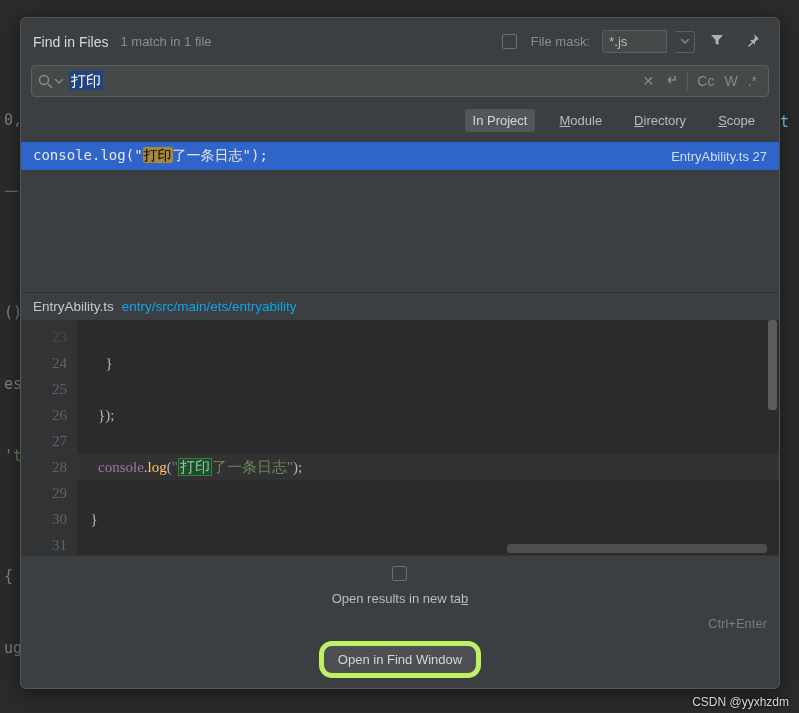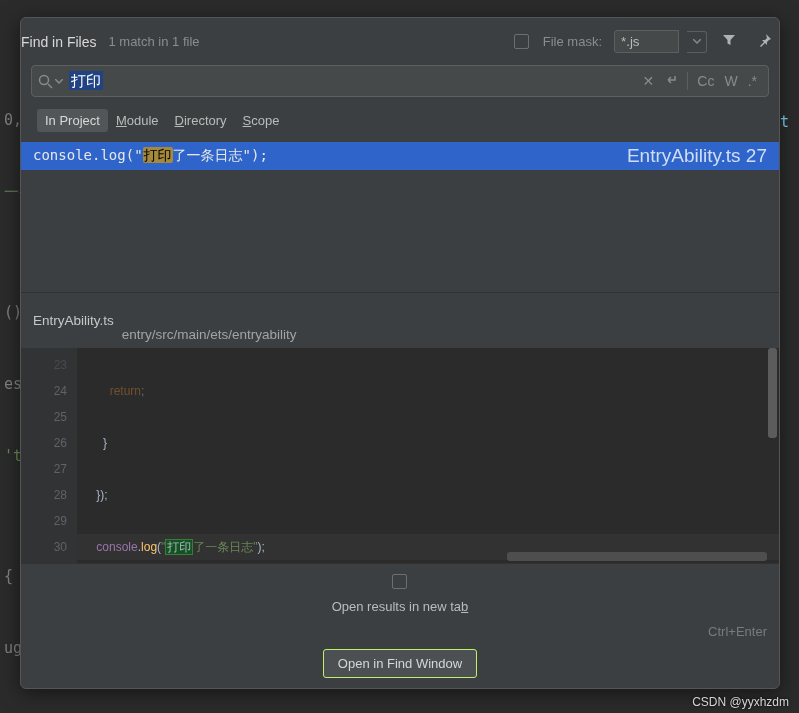--- a/index.html
+++ b/index.html
@@ -26,21 +26,21 @@
   border: 1px solid #555;
   border-radius: 6px;
   box-shadow: 0 4px 20px rgba(0,0,0,0.5);
   display: flex;
   flex-direction: column;
   overflow: hidden;
 }
 .header {
   display: flex;
   align-items: center;
-  padding: 10px 0;
+  padding: 10px 12px;
   gap: 8px;
 }
 .title { color: #d8d8d8; font-size: 14px; }
 .subtitle { color: #8c8c8c; font-size: 13px; margin-left: 4px; text-align: right;}
 .spacer { flex: 1; }
 .chk { width:15px; height:15px; border:1px solid #6e6e6e; border-radius:2px; display:inline-block; margin-right:6px; }
 .mask-label { color:#8c8c8c; }
 .mask-input { background:#45494a; border:1px solid #5e5e5e; color:#bbb; padding:3px 6px; width:65px; border-radius:3px 0 0 3px; margin-left:4px;}
 .mask-dd { width:20px; height:22px; border:1px solid #5e5e5e; border-left:none; border-radius:0 3px 3px 0; display:flex; align-items:center; justify-content:center; color:#888;}
 .hbtn { color:#afb1b3; padding:4px 6px; cursor:pointer; }
@@ -56,55 +56,56 @@
 .searchbar svg { flex-shrink:0; }
 .search-input {
   flex:1; background:transparent; border:none; outline:none;
   color:#c19e62; font-size:15px; padding:4px 6px;
   font-family:inherit;
 }
 .search-sel { background:#214283; color:#fff; padding:1px 2px; }
 .sb-ico { color:#8a8a8a; padding:0 5px; cursor:pointer; font-size:14px;}
 .sb-sep { width:1px; height:18px; background:#5e5e5e; margin:0 4px; }
 .scopebar {
-  display:flex; align-items:center; 
+  display:flex; align-items:center; gap:16px;
   padding: 6px 16px 10px 16px;
+  justify-content: flex-end;
 }
 .tab { color:#bbb; padding:4px 8px; cursor:pointer; border-radius:3px;}
 .tab.active { background:#515658; color:#d8d8d8; }
 .tab .ul { text-decoration: underline; }
 .results {
   height: 150px;
   overflow:hidden;
 }
 .result-row {
   display:flex; align-items:center;
   background:#2f65ca;
   color:#e8e8e8;
   height:28px;
   padding:0 12px;
   font-family:Consolas,monospace;
   font-size:14px;
 }
 .r-hl { background:#a68a3a; color:#000; padding:0 1px; border-radius:2px;}
-.r-loc { margin-left:auto; color:#d0def5; font-size:19px; font-family:"Segoe UI",Arial,sans-serif;}
+.r-loc { margin-left:auto; color:#d0def5; font-size:13px; font-family:"Segoe UI",Arial,sans-serif;}
 .pathbar {
   display:flex; align-items:center; gap:8px;
   padding:6px 12px;
   border-top:1px solid #323232;
   background:#3c3f41;
   font-size:13.5px;
 }
 .pb-file { color:#c7c7c7; }
-.pb-path { color:#a3a3a3;margin-top:28px; }
+.pb-path { color:#0ea5e9; }
 .editor {
   flex:1;
   display:flex;
-  font-family:Liberation Sans, sans-serif;
-  font-size:12px;
+  font-family:Liberation Serif, serif;
+  font-size:15px;
   background:#2b2b2b;
   overflow:hidden;
   position:relative;
 }
 .gutter {
   width:56px;
   background:#313335;
   color:#606366;
   text-align:right;
   padding:4px 10px 4px 0;
@@ -129,22 +130,22 @@
 .footer {
   display:flex; align-items:center;
   padding:10px 12px;
   border-top:1px solid #323232;
   gap:10px;
   flex-direction:column;
 }
 .footer .chk { margin-right:2px; }
 .hint { color:#7a7a7a; margin-left:auto; margin-right:0; }
 .btn {
-  background:#4c5052; border:1px solid #bef264; color:#d6d6d6;
-  padding:6px 14px; border-radius:3px; cursor:pointer; font-size:13px;
+  background:#4c5052; border:5px solid #bef264; color:#d6d6d6;
+  padding:6px 14px; border-radius:13px; cursor:pointer; font-size:13px;
 }
 .watermark { position:absolute; bottom:4px; right:10px; color:#d6d6d6; font-size:12px; font-family:Arial,sans-serif; text-shadow:0 0 3px #000;}
 </style>
 </head>
 <body>
 
 <div class="bg-code">
   <span>0,</span><span></span>
   <span class="bg-orange" style="color:#6a8759;">一条</span>
   <span></span><span></span><span></span>
@@ -235,21 +236,20 @@
       <span class="ln">26</span>
       <span class="ln">27</span>
       <span class="ln">28</span>
       <span class="ln">29</span>
       <span class="ln">30</span>
       <span class="ln">31</span>
       <span class="ln">32</span>
       <span class="ln" style="opacity:.5">33</span>
     </div>
     <div class="code">
-<span class="line" style="opacity:.45">        <span class="kw">return</span>;</span>
 <span class="line">      }</span>
 <span class="line">    });</span>
 <span class="line hl-line">    <span class="ident">console</span><span class="dot">.</span><span class="fn">log</span>(<span class="str">"</span><span class="match-hl">打印</span><span class="str">了一条日志"</span>);</span>
 <span class="line">  }</span>
 
 
 
 
 
       <div class="scroll-thumb"></div>

